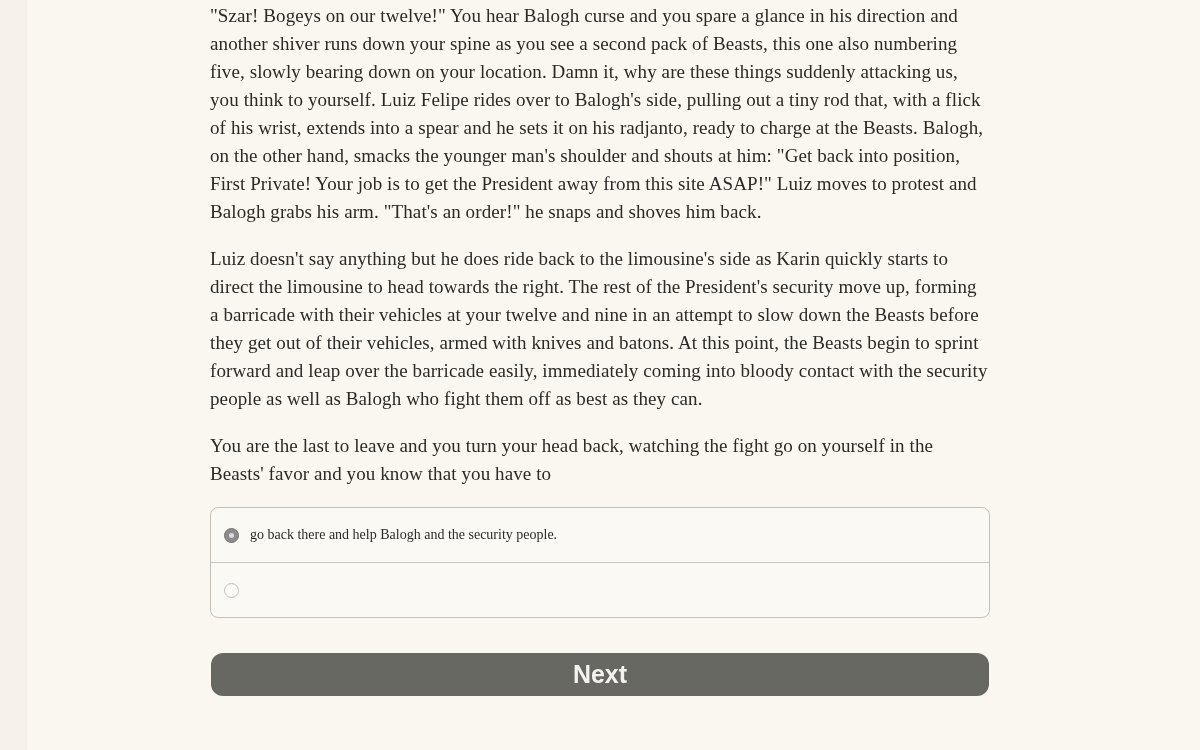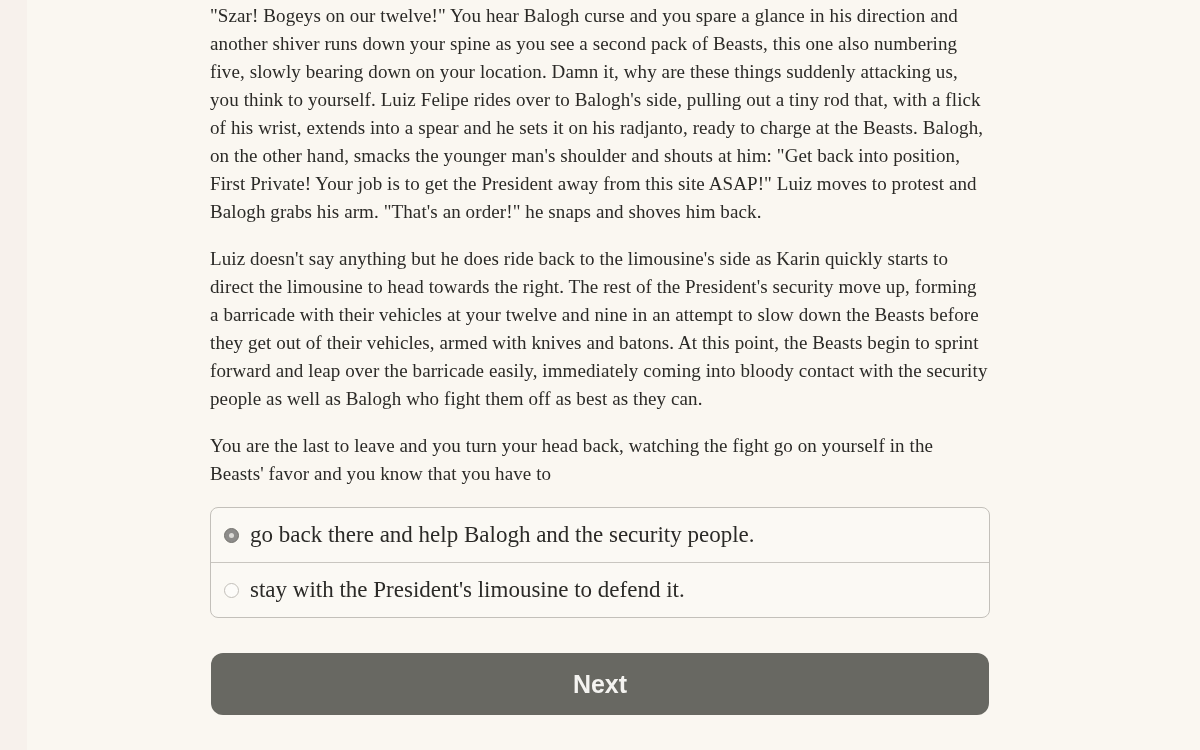--- a/index.html
+++ b/index.html
@@ -57,23 +57,23 @@
   }
   .radio.selected{
     background:var(--radio-selected-fill);
     border-color:var(--radio-selected-border);
   }
   .radio .dot{display:none;}
   .radio.selected .dot{
     display:block;width:5px;height:5px;border-radius:50%;
     background:var(--radio-selected-dot);
   }
-  .choice-label{font-size:23px;line-height:24px;}
+  .choice-label{font-size:14px;line-height:24px;}
   .next-btn{
-    display:block;width:778px;height:62px;
+    display:block;width:778px;height:43px;
     margin:35px auto 0;
     background:var(--button-background);
     color:var(--button-text);
     border:none;border-radius:12px;
     font-family:"Liberation Sans","DejaVu Sans",sans-serif;
     font-weight:bold;font-size:25px;
     cursor:pointer;
     text-align:center;
   }
 </style>
@@ -92,18 +92,17 @@
   <div class="choice-box">
     <label class="choice-row">
       <span class="radio selected">
           <span class="dot"></span>
         </span>
       <span class="choice-label">go back there and help Balogh and the security people.</span>
     </label>
     <div class="choice-divider"></div>
     <label class="choice-row">
       <span class="radio"></span>
-      <span class="choice-label">stay with the President's limousine to defend it.</span>
     </label>
   </div>
 
   <button class="next-btn">Next</button>
 </main>
 
 </body></html>

